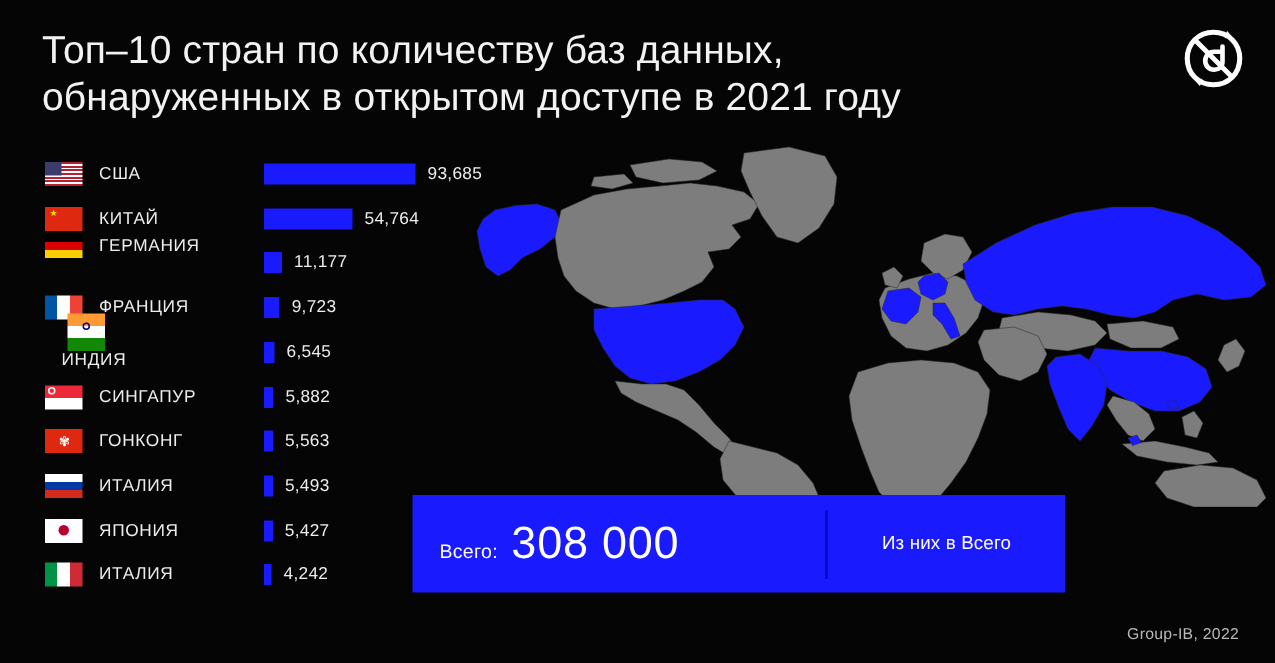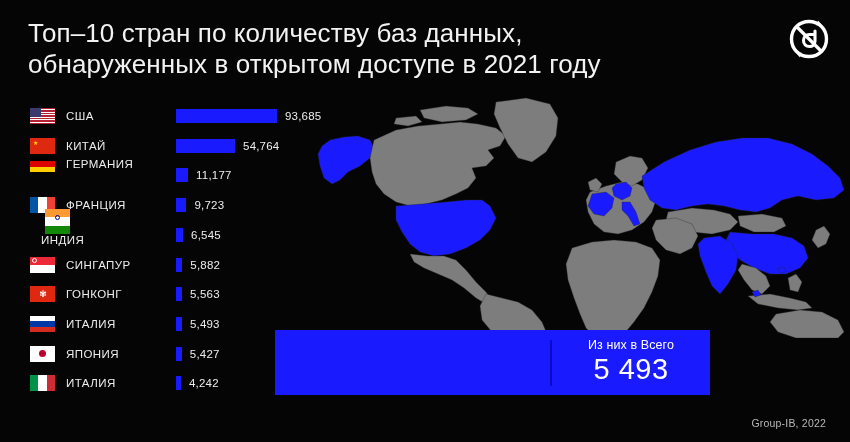--- a/index.html
+++ b/index.html
@@ -254,21 +254,24 @@
       <span class="cname">ИТАЛИЯ</span>
     </div>
     <div class="bar-wrap" style="top: 373.3px;">
       <div class="bar" style="width: 5px; background: rgb(26, 26, 255);"></div>
       <span class="bval">4,242</span>
     </div>
   </div>
 
 <div id="summary">
   <div id="sum-left">
+    <div id="sum-line1">
+      <span id="sum-total-label">Всего:</span>
+      <span id="sum-total-value">308 000</span>
+    </div>
   </div>
   <div id="sum-divider"></div>
   <div id="sum-right">
     <div id="sum-ru-label">Из них в Всего</div>
-    <div id="sum-ru-value">5 493</div>
   </div>
 </div>
 
 <div id="credit">Group-IB, 2022</div>
 
 </body></html>

